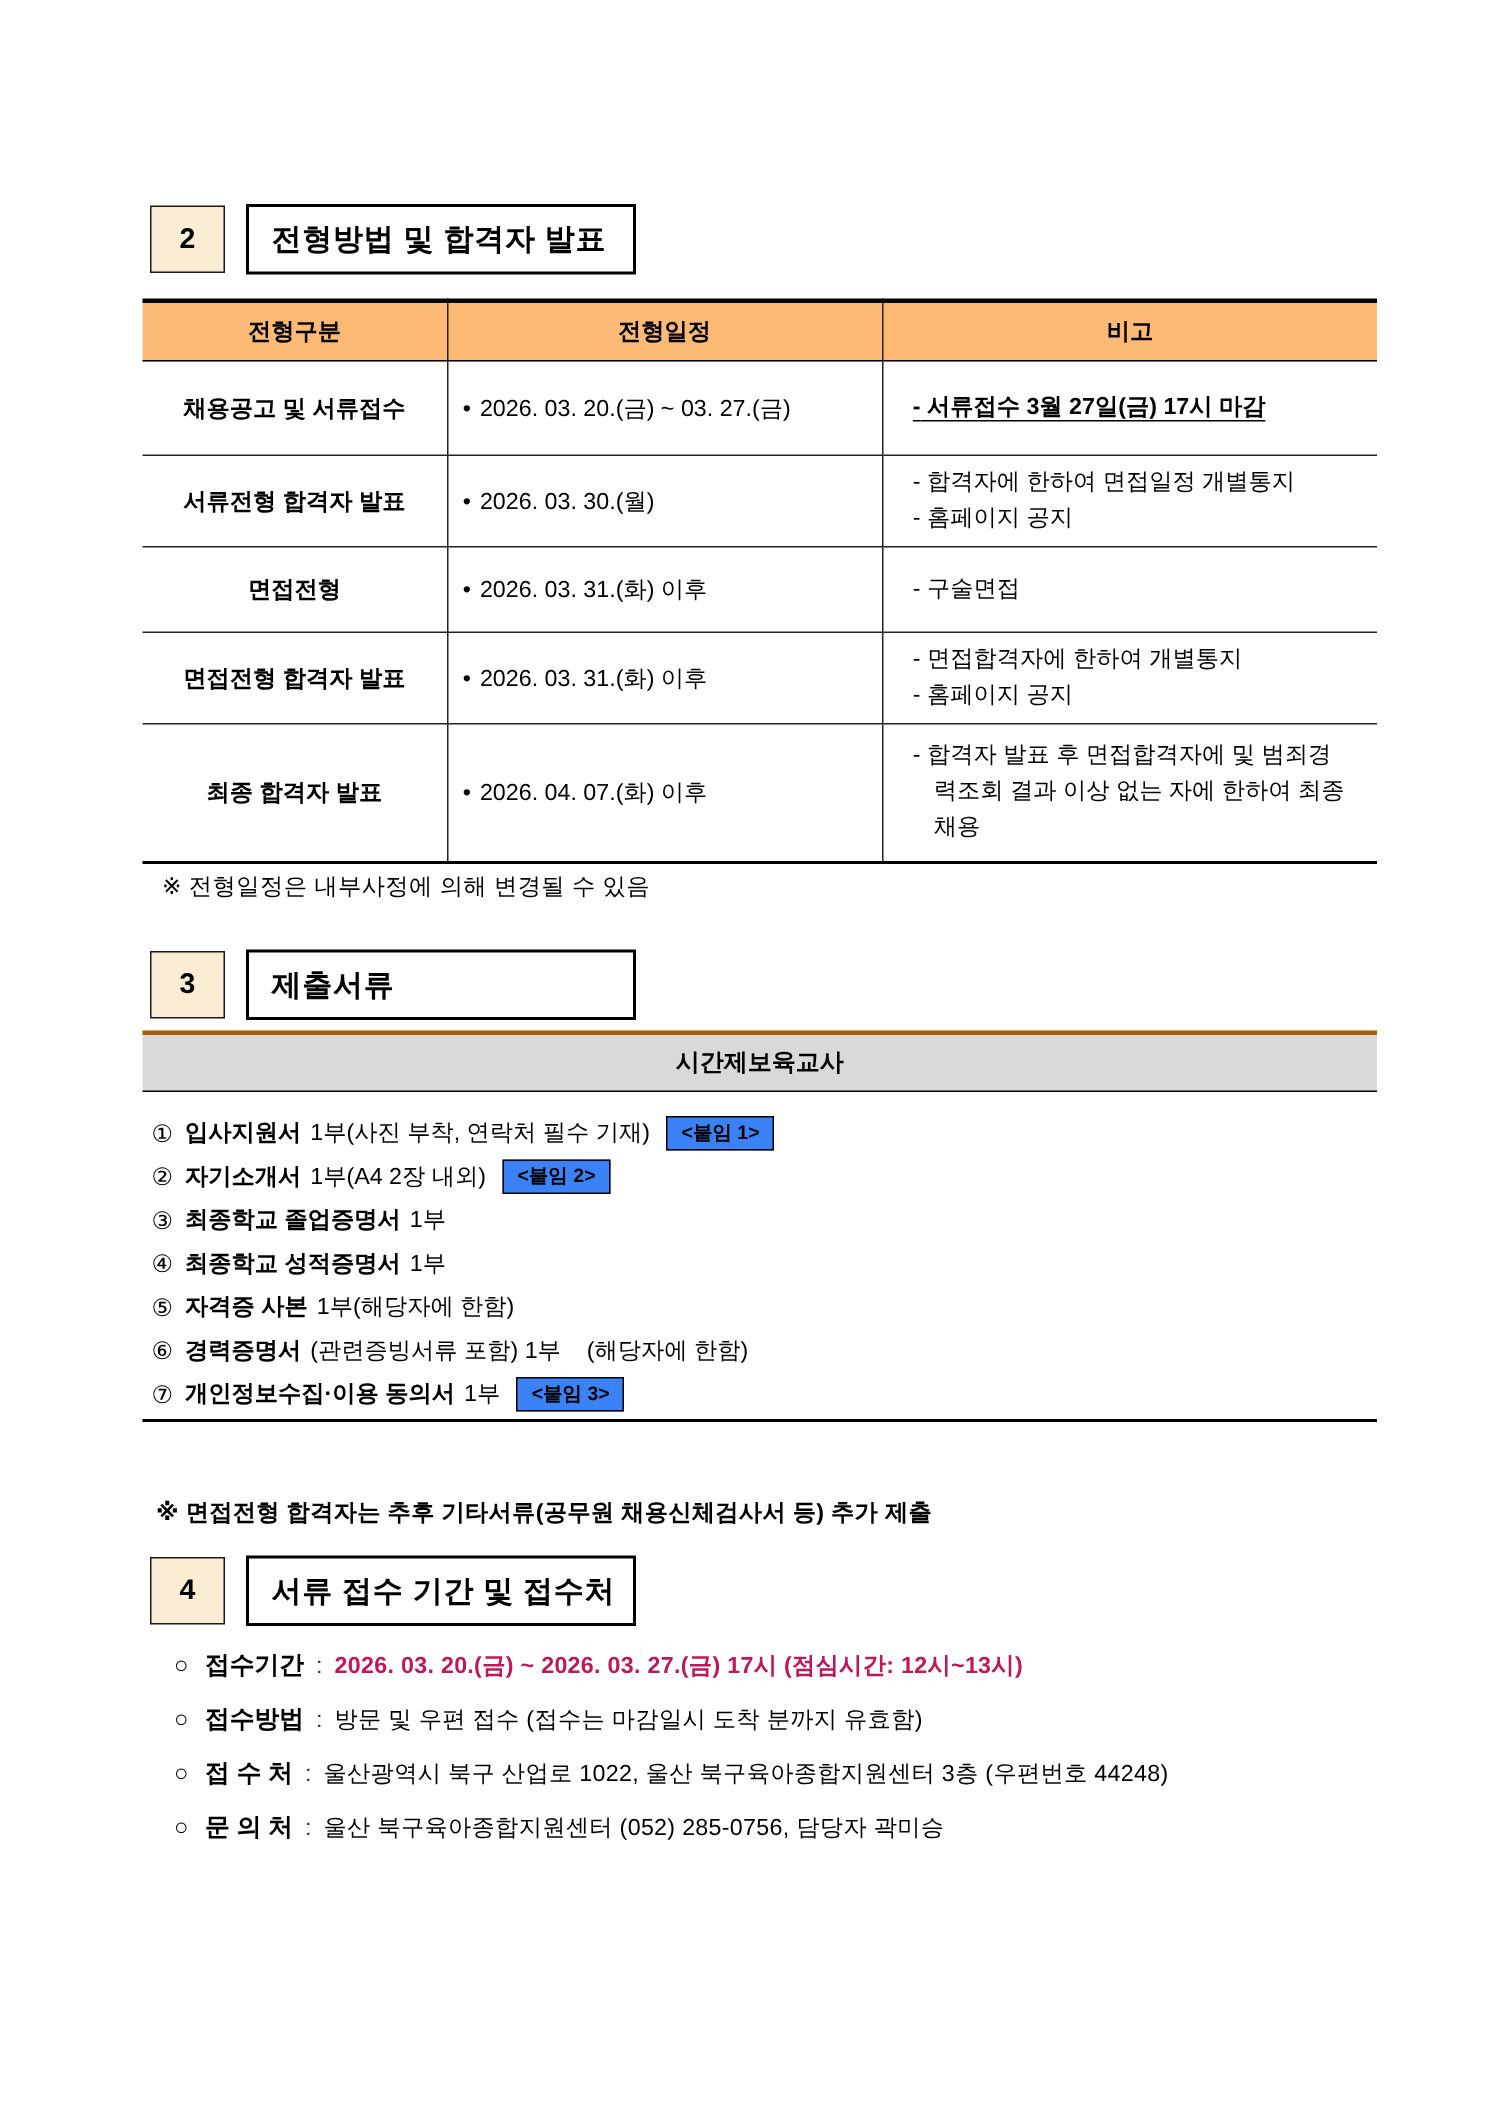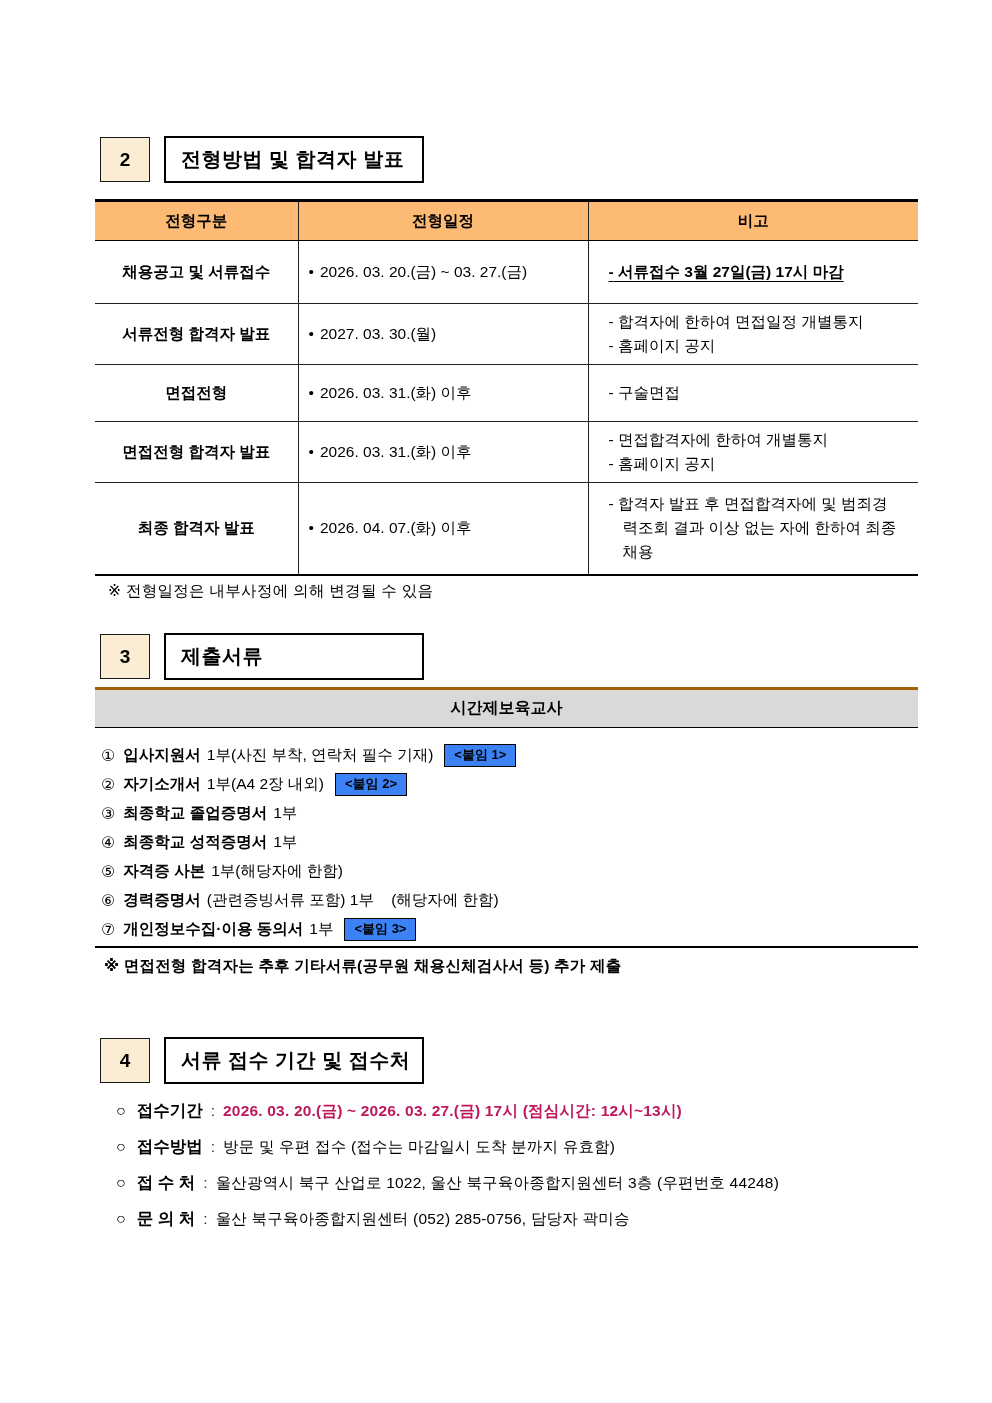--- a/index.html
+++ b/index.html
@@ -81,21 +81,21 @@
   .doc-item .doc-detail { white-space: pre-wrap; }
   .badge {
     display: inline-flex; align-items: center;
     margin-left: 11px;
     background: #3b82f6;
     border: 1.6px solid #000;
     padding: 1px 9px 2px 9px;
     font-size: 13px; font-weight: bold;
   }
   #sec3-divider { position: absolute; top: 946px; left: 95px; width: 823px; border-top: 2.5px solid #000; }
-  #sec3-note { position: absolute; top: 956px; left: 104px; font-size: 15.5px; font-weight: bold; letter-spacing: 0.2px; }
+  #sec3-note { position: absolute; top: 998px; left: 104px; font-size: 15.5px; font-weight: bold; letter-spacing: 0.2px; }
 
   
   #sec4-header { position: absolute; top: 1037px; left: 100px; }
   #sec4-items { position: absolute; top: 1099px; left: 116px; width: 820px; }
   .apply-item { margin-bottom: 13px; font-size: 15.5px; line-height: 22px; display: flex; align-items: baseline; }
   .apply-item .circle { font-size: 16px; margin-right: 11px; }
   .apply-item .a-label { font-weight: bold; font-size: 16.5px; white-space: pre; }
   .apply-item .colon { margin: 0 8px; color: #333; }
   .apply-item .a-value { letter-spacing: 0.2px; }
   .a-value.hl { color: #be185d; font-weight: bold; }
@@ -124,21 +124,21 @@
     <tbody>
       <tr class="r1">
         <td class="c1">채용공고 및 서류접수</td>
         <td class="c2"><span class="bullet">•</span><span>2026. 03. 20.(금) ~ 03. 27.(금)</span></td>
         <td class="c3">
           <div class="note em"><span class="dash">-</span> <span>서류접수 3월 27일(금) 17시 마감</span></div>
         </td>
       </tr>
       <tr class="r2">
         <td class="c1">서류전형 합격자 발표</td>
-        <td class="c2"><span class="bullet">•</span><span>2027. 03. 30.(월)</span></td>
+        <td class="c2"><span class="bullet">•</span><span>2026. 03. 30.(월)</span></td>
         <td class="c3">
           <div class="note"><span class="dash">-</span> <span>합격자에 한하여 면접일정 개별통지</span></div>
           <div class="note"><span class="dash">-</span> <span>홈페이지 공지</span></div>
         </td>
       </tr>
       <tr class="r3">
         <td class="c1">면접전형</td>
         <td class="c2"><span class="bullet">•</span><span>2026. 03. 31.(화) 이후</span></td>
         <td class="c3">
           <div class="note"><span class="dash">-</span> <span>구술면접</span></div>

